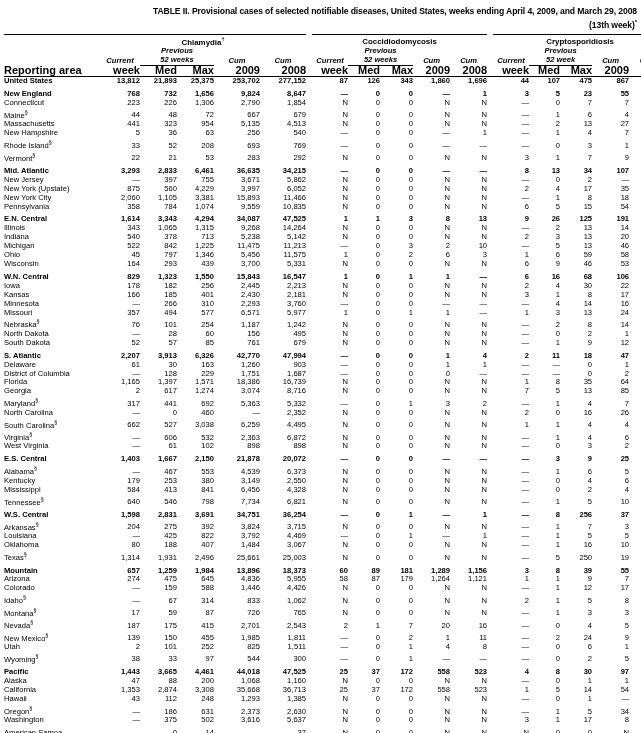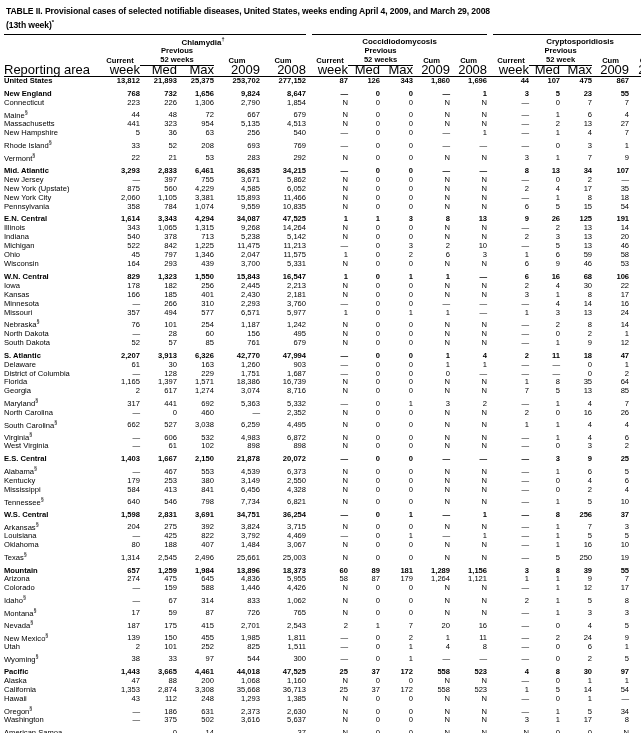--- a/index.html
+++ b/index.html
@@ -10,20 +10,21 @@
     -webkit-font-smoothing:none;
   }
   .page{width:641px;padding:4px 4px 0 4px;box-sizing:border-box;}
 
   .title{
     font-size:8.6px;
     font-weight:bold;
     line-height:11px;
     margin:2px 0 3px 2px;
     letter-spacing:-0.1px;
+    text-align:right;
   }
   .title sup{font-size:6px;vertical-align:super;font-weight:bold;}
 
   table.main{
     border-collapse:collapse;
     width:633px;
     table-layout:fixed;
     font-size:7.6px;
     line-height:8.9px;
   }
@@ -39,23 +40,24 @@
     font-weight:bold;
     font-size:7.9px;
     border-top:1.1px solid #000;
     padding-bottom:1px;
   }
   .grpname sup{font-size:5.6px;vertical-align:super;}
   .prevlabel{
     text-align:center;
     font-weight:bold;
     font-size:7.6px;
+    font-style:italic;
   }
   .prevrule{border-bottom:0.9px solid #000;}
-  .hdr2 td{font-weight:normal;font-size:13px;padding-bottom:0px;}
+  .hdr2 td{font-weight:bold;font-size:11px;padding-bottom:0px;}
   .hdr-bot td{border-bottom:1.1px solid #000;height:1px;}
 
   .area{text-align:left;padding-left:2px;}
   .num{text-align:right;padding-right:5px;}
 
   .reg{font-weight:bold;}
   .st{padding-left:9px;}
   .terr{padding-left:2px;}
 
   .r-spacer td{height:4px;line-height:4px;font-size:1px;}
@@ -368,21 +370,21 @@
           <td class="num">0</td>
           <td class="num">2</td>
           <td class="num">—</td>
           <td class="num">10</td>
         </tr>
         <tr>
           <td class="area st">New York (Upstate)</td>
           <td class="num">875</td>
           <td class="num">560</td>
           <td class="num">4,229</td>
-          <td class="num">4,585</td>
+          <td class="num">3,997</td>
           <td class="num">6,052</td>
           <td class="grp-gap"></td>
           <td class="num">N</td>
           <td class="num">0</td>
           <td class="num">0</td>
           <td class="num">N</td>
           <td class="num">N</td>
           <td class="grp-gap"></td>
           <td class="num">2</td>
           <td class="num">4</td>
@@ -511,21 +513,21 @@
           <td class="num">5</td>
           <td class="num">13</td>
           <td class="num">46</td>
           <td class="num">44</td>
         </tr>
         <tr>
           <td class="area st">Ohio</td>
           <td class="num">45</td>
           <td class="num">797</td>
           <td class="num">1,346</td>
-          <td class="num">2,047</td>
+          <td class="num">5,456</td>
           <td class="num">11,575</td>
           <td class="grp-gap"></td>
           <td class="num">1</td>
           <td class="num">0</td>
           <td class="num">2</td>
           <td class="num">6</td>
           <td class="num">3</td>
           <td class="grp-gap"></td>
           <td class="num">1</td>
           <td class="num">6</td>
@@ -877,21 +879,21 @@
           <td class="num">1</td>
           <td class="num">4</td>
           <td class="num">4</td>
           <td class="num">6</td>
         </tr>
         <tr>
           <td class="area st">Virginia<sup style="font-size: 5.4px; vertical-align: super;">§</sup></td>
           <td class="num">—</td>
           <td class="num">606</td>
           <td class="num">532</td>
-          <td class="num">4,983</td>
+          <td class="num">2,363</td>
           <td class="num">6,872</td>
           <td class="grp-gap"></td>
           <td class="num">N</td>
           <td class="num">0</td>
           <td class="num">0</td>
           <td class="num">N</td>
           <td class="num">N</td>
           <td class="grp-gap"></td>
           <td class="num">—</td>
           <td class="num">1</td>
@@ -1101,21 +1103,21 @@
           <td class="grp-gap"></td>
           <td class="num">—</td>
           <td class="num">1</td>
           <td class="num">16</td>
           <td class="num">10</td>
           <td class="num">11</td>
         </tr>
         <tr>
           <td class="area st">Texas<sup style="font-size: 5.4px; vertical-align: super;">§</sup></td>
           <td class="num">1,314</td>
-          <td class="num">2,545</td>
+          <td class="num">1,931</td>
           <td class="num">2,496</td>
           <td class="num">25,661</td>
           <td class="num">25,003</td>
           <td class="grp-gap"></td>
           <td class="num">N</td>
           <td class="num">0</td>
           <td class="num">0</td>
           <td class="num">N</td>
           <td class="num">N</td>
           <td class="grp-gap"></td>

